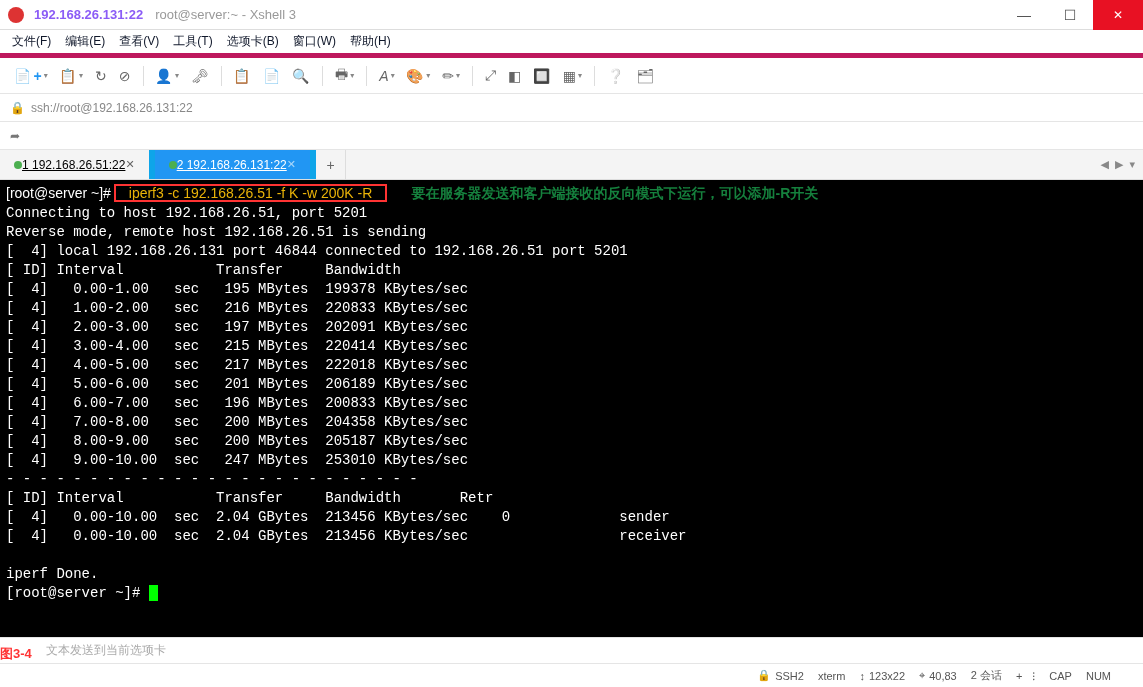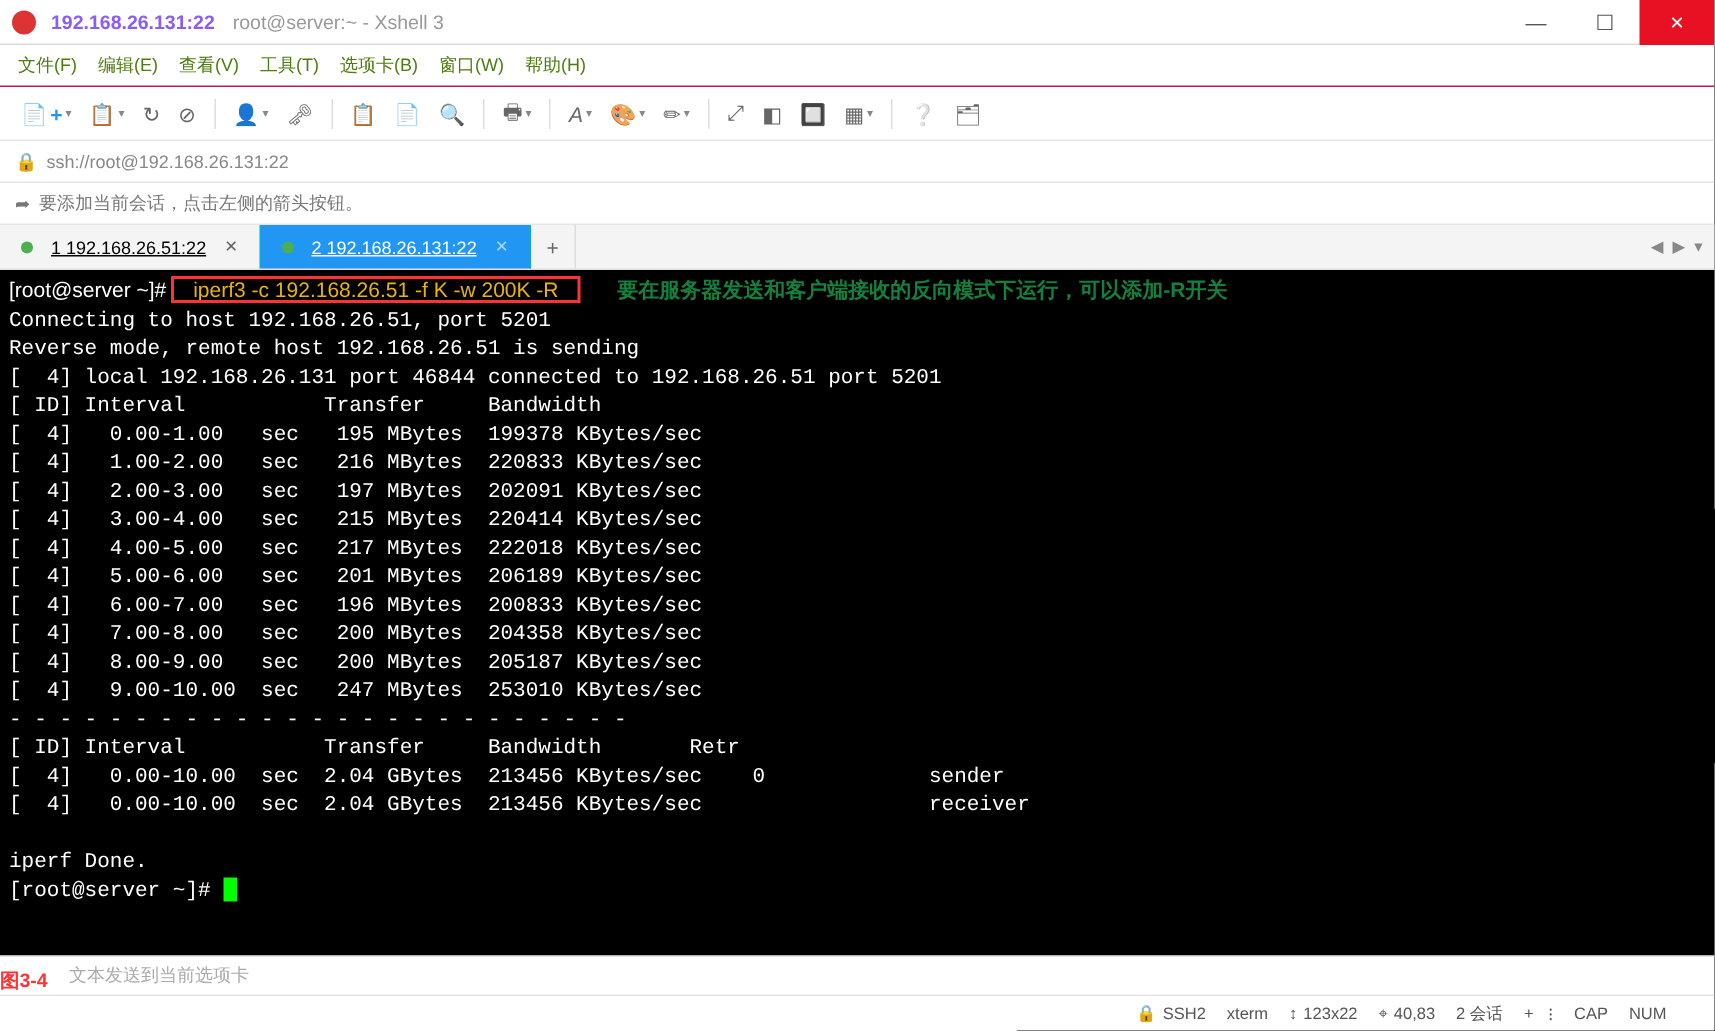--- a/index.html
+++ b/index.html
@@ -4,29 +4,29 @@
 <style>
   * { margin: 0; padding: 0; box-sizing: border-box; font-family: "Microsoft YaHei", Arial, sans-serif; }
   body { background: #fff; width: 1143px; height: 687px; overflow: hidden; display: flex; flex-direction: column; }
   .titlebar { height: 30px; background: #fff; display: flex; align-items: center; padding: 0 0 0 8px; border-bottom: 1px solid #ddd; }
   .titlebar-icon { width: 16px; height: 16px; background: #d33; border-radius: 8px; margin-right: 10px; }
   .titlebar-text { font-weight: bold; font-size: 13px; color: #8b5cf6; }
   .titlebar-sub { font-size: 13px; color: #999; margin-left: 12px; }
   .win-controls { margin-left: auto; display: flex; }
   .win-btn { width: 46px; height: 30px; display: flex; align-items: center; justify-content: center; color: #555; font-size: 14px; }
   .win-btn.close { background: #e81123; color: #fff; width: 50px; font-size: 12px; }
-  .menubar { height: 28px; display: flex; align-items: center; padding: 0 12px; font-size: 12px; color: #4d7c0f; gap: 14px; border-bottom: 1px solid #be185d; }
+  .menubar { height: 28px; display: flex; align-items: center; padding: 0 12px; font-size: 12px; color: #0f172a; gap: 14px; border-bottom: 5px solid #be185d; }
   .menubar span { cursor: default; }
   .toolbar { height: 36px; display: flex; align-items: center; padding: 0 10px; gap: 4px; border-bottom: 1px solid #e5e5e5; font-size: 14px; color: #666; }
   .tb-btn { display: flex; align-items: center; gap: 2px; padding: 3px 4px; }
   .tb-sep { width: 1px; height: 20px; background: #ddd; margin: 0 4px; }
   .addrbar { height: 28px; display: flex; align-items: center; padding: 2px 10px; border-bottom: 1px solid #e5e5e5; font-size: 12px; color: #888; gap: 6px; }
   .infobar { height: 28px; display: flex; align-items: center; padding: 0 10px; font-size: 12px; color: #777; gap: 6px; border-bottom: 1px solid #e5e5e5; }
   .tabstrip { height: 30px; display: flex; align-items: stretch; background: #f4f4f4; border-bottom: 1px solid #ddd; }
-  .tab { display: flex; align-items: center; padding: 0 14px; font-size: 12px; border-right: 1px solid #0ea5e9; gap: 12px; }
+  .tab { display: flex; align-items: center; padding: 0 14px; font-size: 12px; border-right: 6px solid #0ea5e9; gap: 0; }
   .tab.active { background: #2196f3; color: #fff; font-weight: normal; }
   .tab-dot { width: 8px; height: 8px; border-radius: 4px; background: #4caf50; }
   .tab-close { font-size: 11px; opacity: 0.6; }
   .tab-add { width: 30px; display: flex; align-items: center; justify-content: center; font-size: 14px; color: #666; border-right: 1px solid #ddd; }
   .tabnav { margin-left: auto; display: flex; align-items: center; gap: 6px; padding: 0 8px; color: #888; font-size: 11px; }
   .terminal { flex: 1; background: #000; color: #fff; font-family: "Consolas","Courier New",monospace; font-size: 14px; line-height: 19px; padding: 4px 6px; white-space: pre; overflow-y: auto; position: relative; }
   .cmd-box { outline: 2px solid #f33; outline-offset: -1px; padding: 0 14px; color: #eab308; }
   .annot { color: #15803d; font-weight: bold; }
   .cursor { display: inline-block; width: 9px; height: 16px; background: #0f0; vertical-align: middle; }
   .sendbar { height: 26px; display: flex; align-items: center; padding: 0 10px; font-size: 12px; color: #aaa; border-top: 1px solid #e5e5e5; }
@@ -91,21 +91,20 @@
   <div class="tb-btn">🗂</div>
 </div>
 
 <div class="addrbar">
   <span>🔒</span>
   <span>ssh://root@192.168.26.131:22</span>
 </div>
 
 <div class="infobar">
   <span>➦</span>
-  <span>要添加当前会话，点击左侧的箭头按钮。</span>
 </div>
 
 <div class="tabstrip">
   <div class="tab">
     <span class="tab-dot"></span>
     <span style="text-decoration: underline;">1 192.168.26.51:22</span>
     <span class="tab-close">✕</span>
   </div>
   <div class="tab active">
     <span class="tab-dot"></span>

